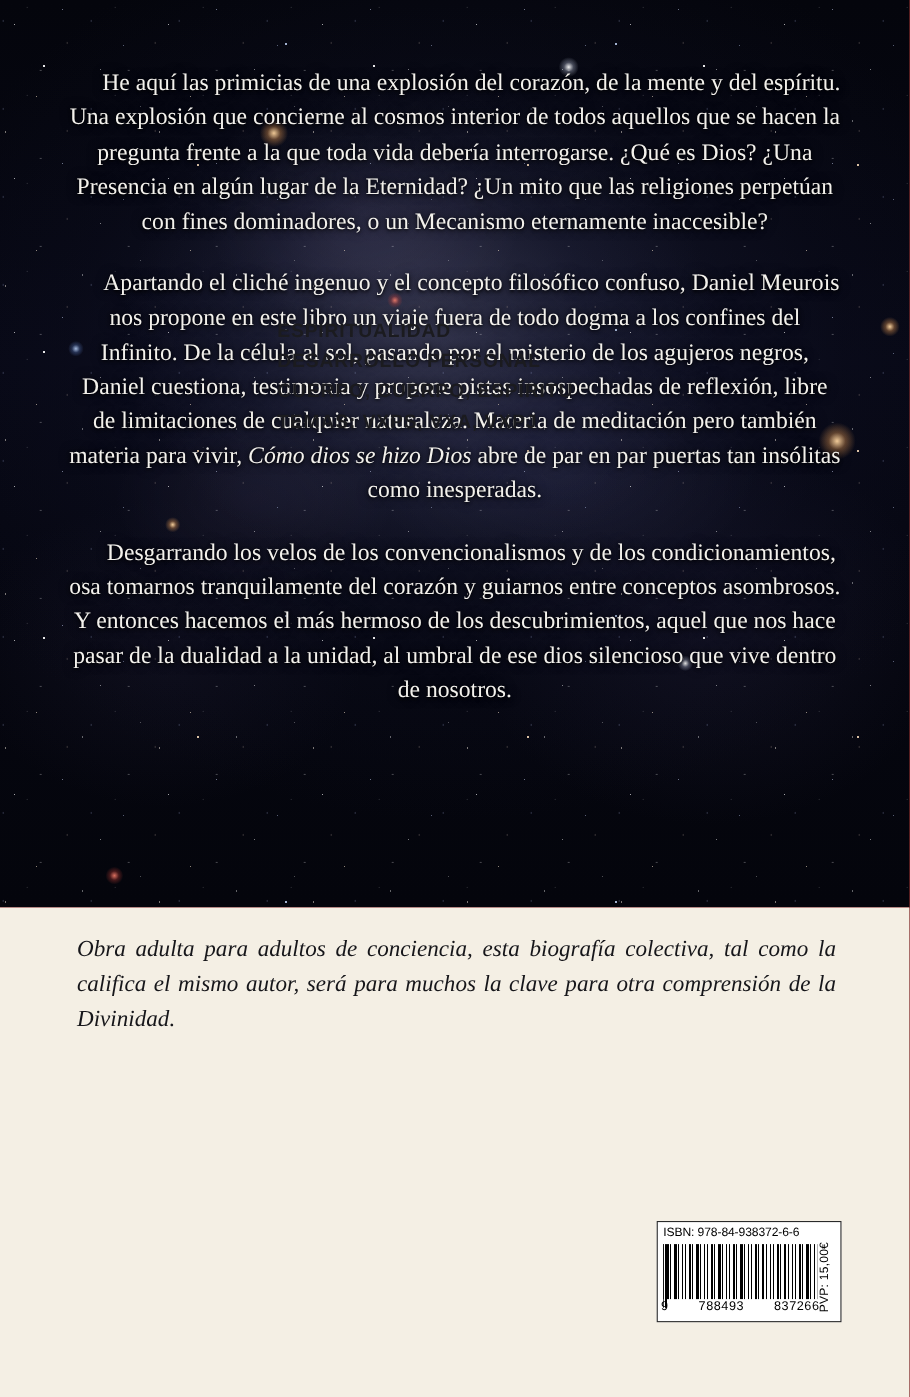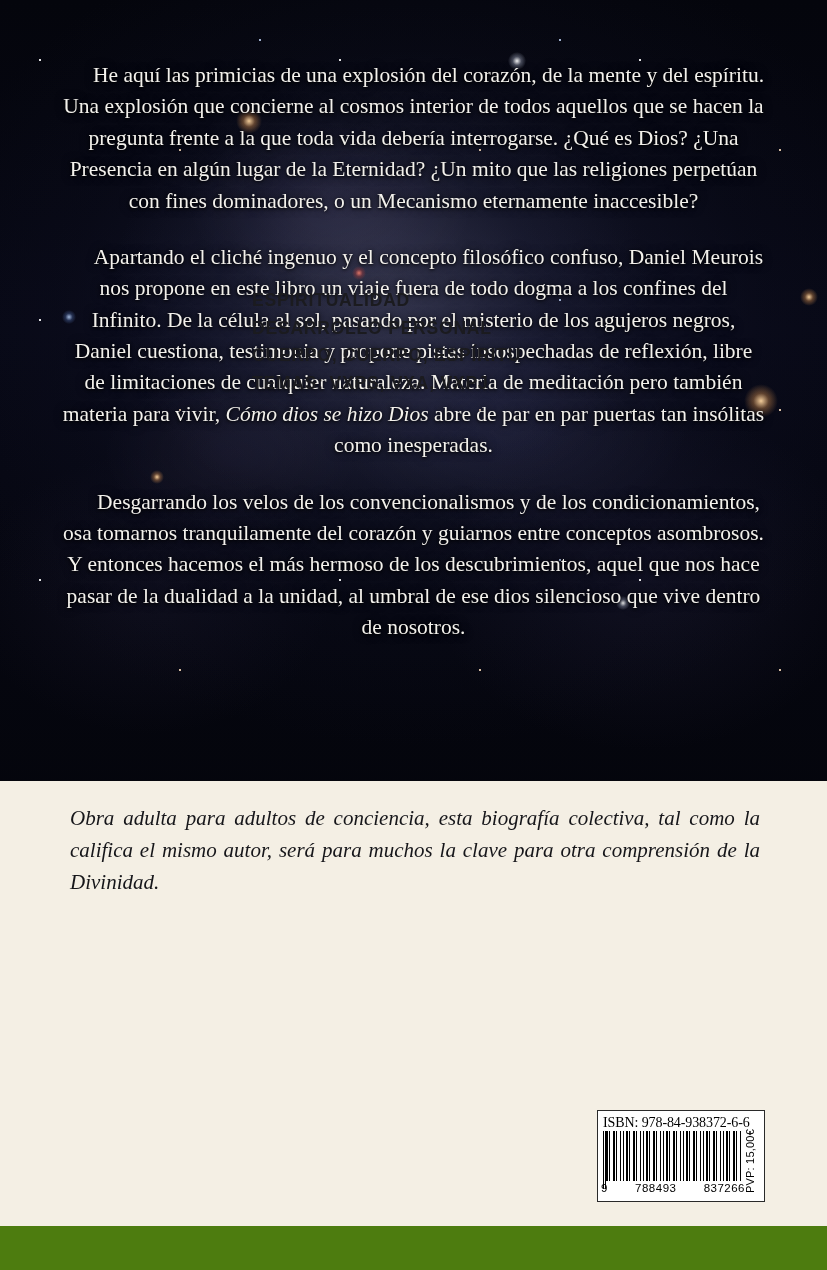--- a/index.html
+++ b/index.html
@@ -11,21 +11,21 @@
     width: 827px;
     height: 1270px;
     font-family: "Liberation Serif", serif;
   }
 
   .cover {
     position: relative;
     width: 827px;
     height: 1270px;
     overflow: hidden;
-    background: #4d7c0f;
+    background: #ef4444;
   }
 
   
   .space {
     position: absolute;
     left: 0;
     top: 0;
     width: 827px;
     height: 825px;
     overflow: hidden;
@@ -108,21 +108,21 @@
     margin: 0 0 25px 0;
     text-indent: 30px;
   }
   .blurb p:last-child { margin-bottom: 0; }
   .blurb em { font-style: italic; }
 
   
   .panel {
     position: absolute;
     left: 0;
-    top: 781px;
+    top: 825px;
     width: 827px;
     height: 445px;
     background: #f4efe4;
   }
   .panel-quote {
     position: absolute;
     left: 70px;
     top: 22px;
     width: 690px;
     color: #16161a;
@@ -154,22 +154,22 @@
     left: 597px;
     top: 1110px;
     width: 168px;
     height: 92px;
     background: #ffffff;
     border: 1px solid #2a2a2a;
     box-sizing: border-box;
     padding: 4px 5px 3px 5px;
   }
   .isbn-text {
-    font-family: Liberation Serif, serif;
-    font-size: 14px;
+    font-family: Liberation Sans, sans-serif;
+    font-size: 11px;
     color: #000;
     letter-spacing: -0.1px;
     white-space: nowrap;
   }
   .bars {
     position: absolute;
     left: 5px;
     top: 20px;
     width: 140px;
     height: 50px;

